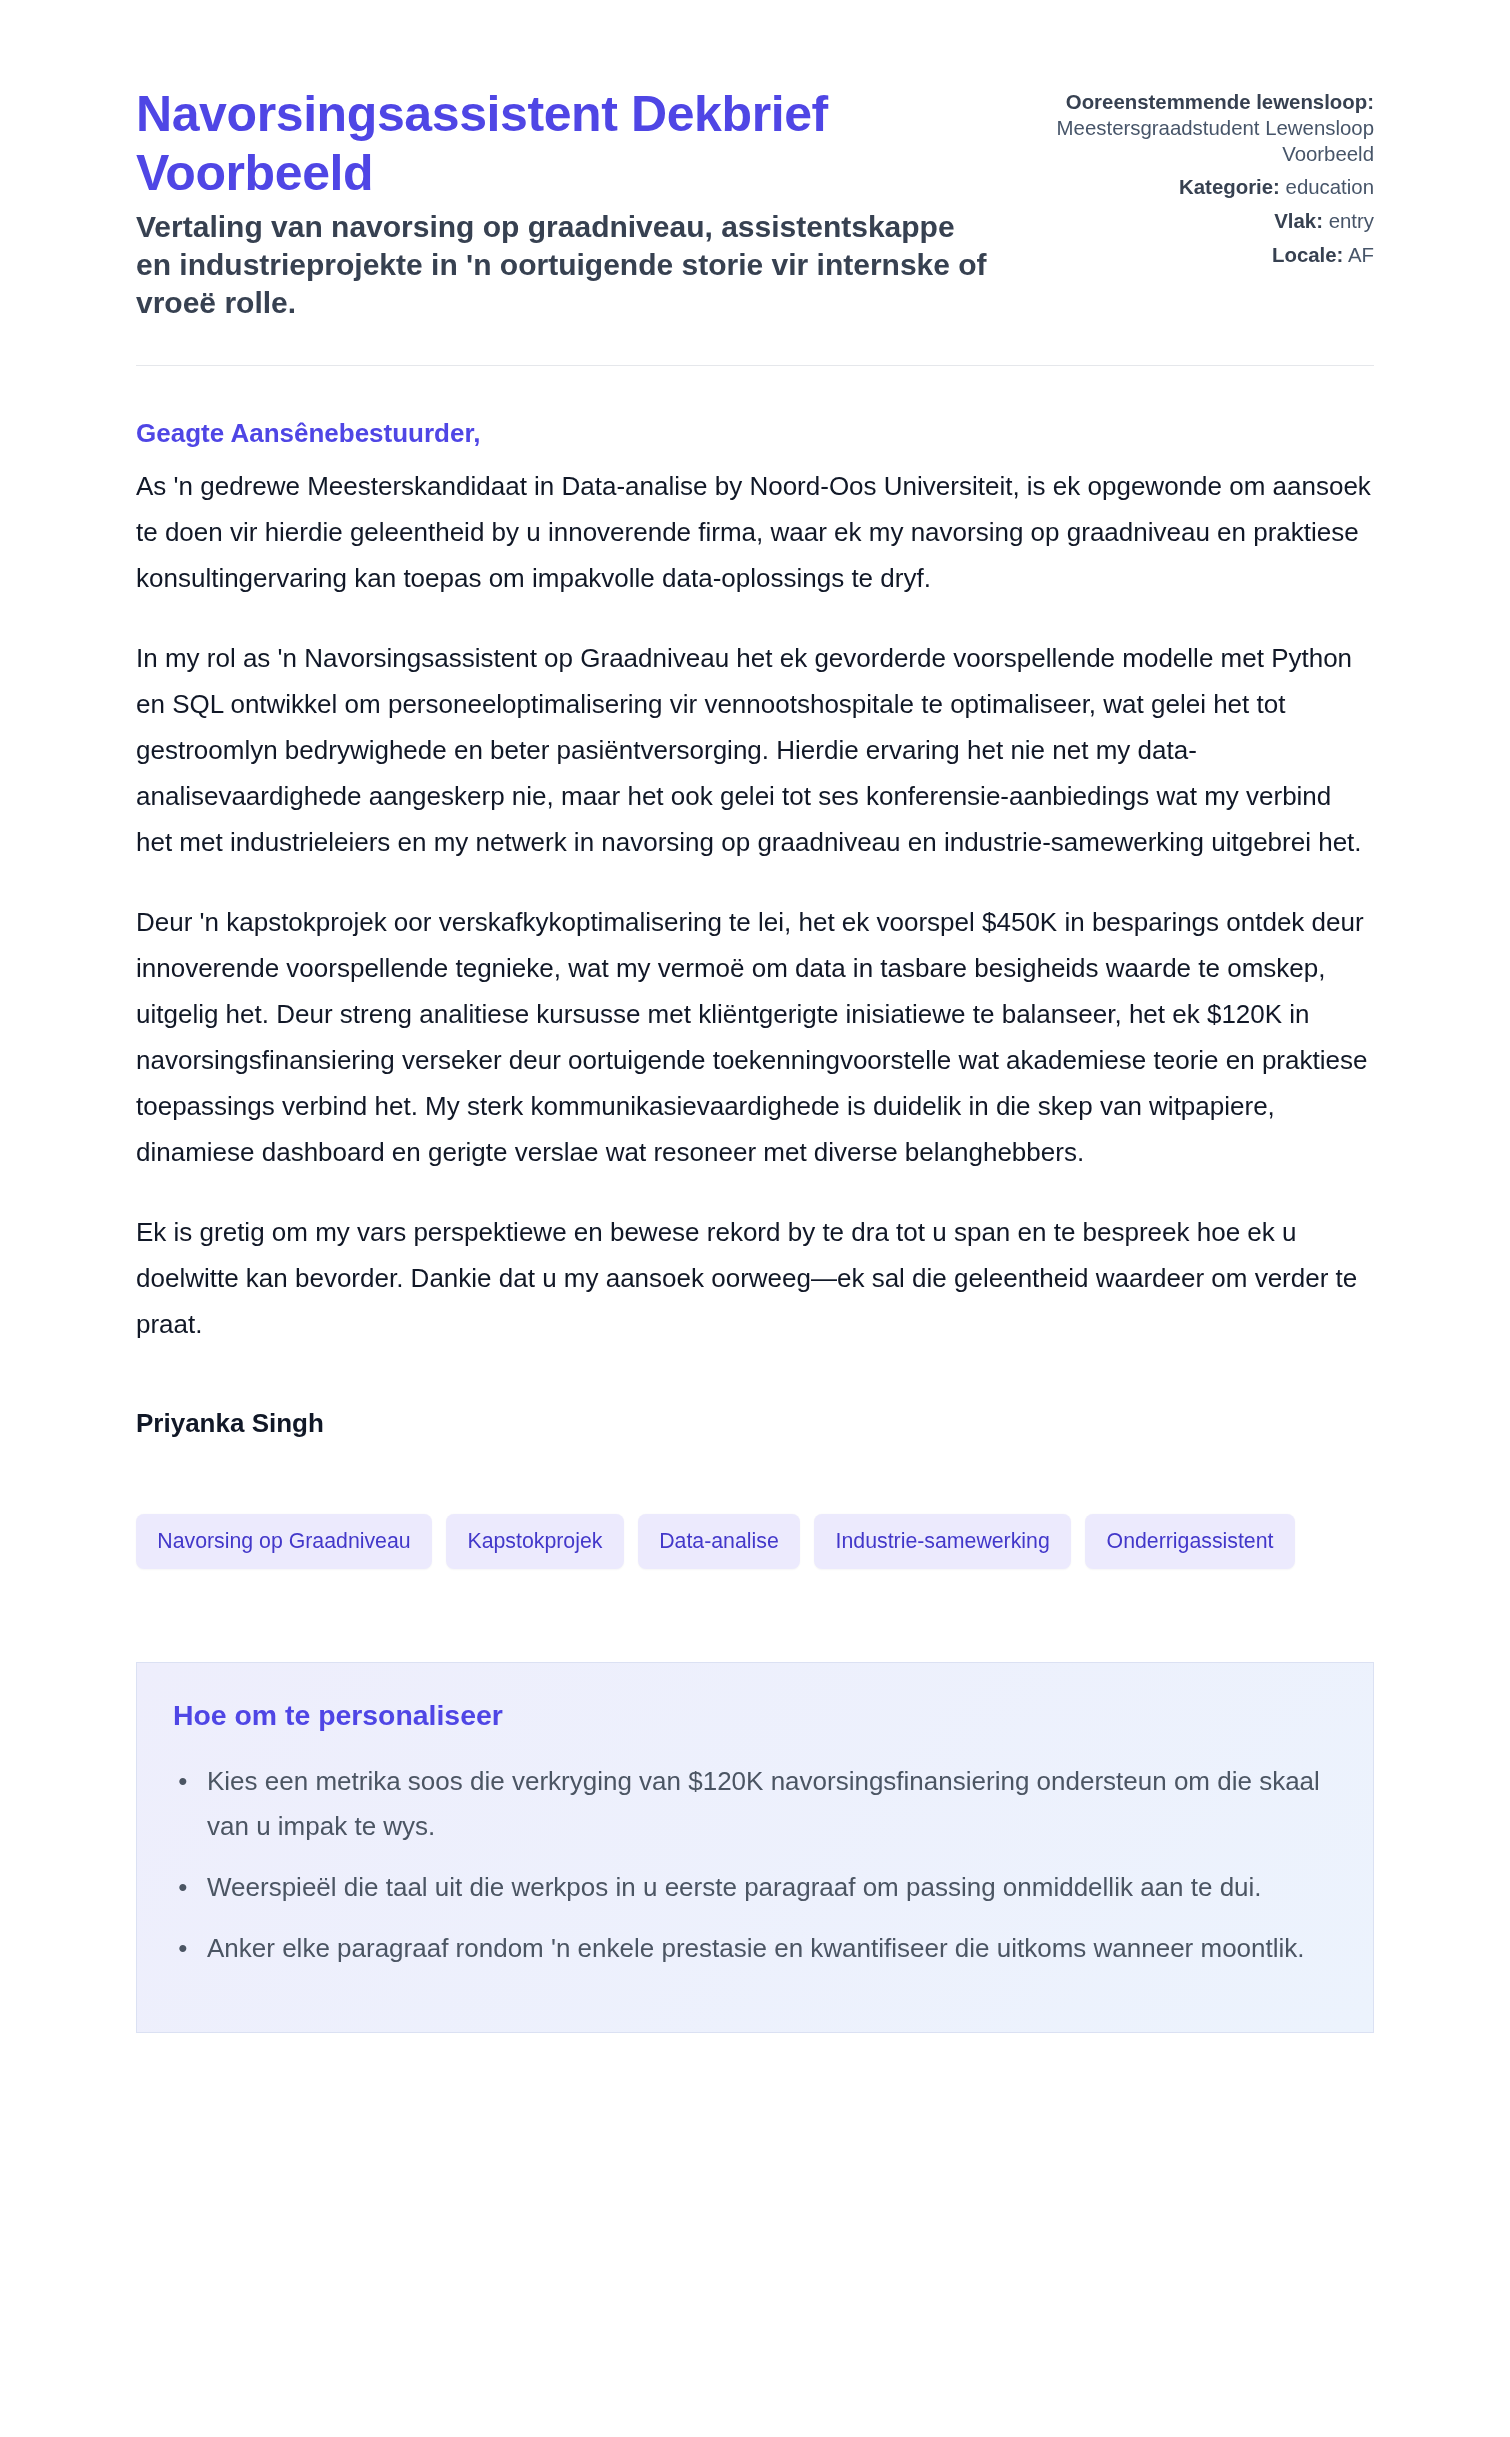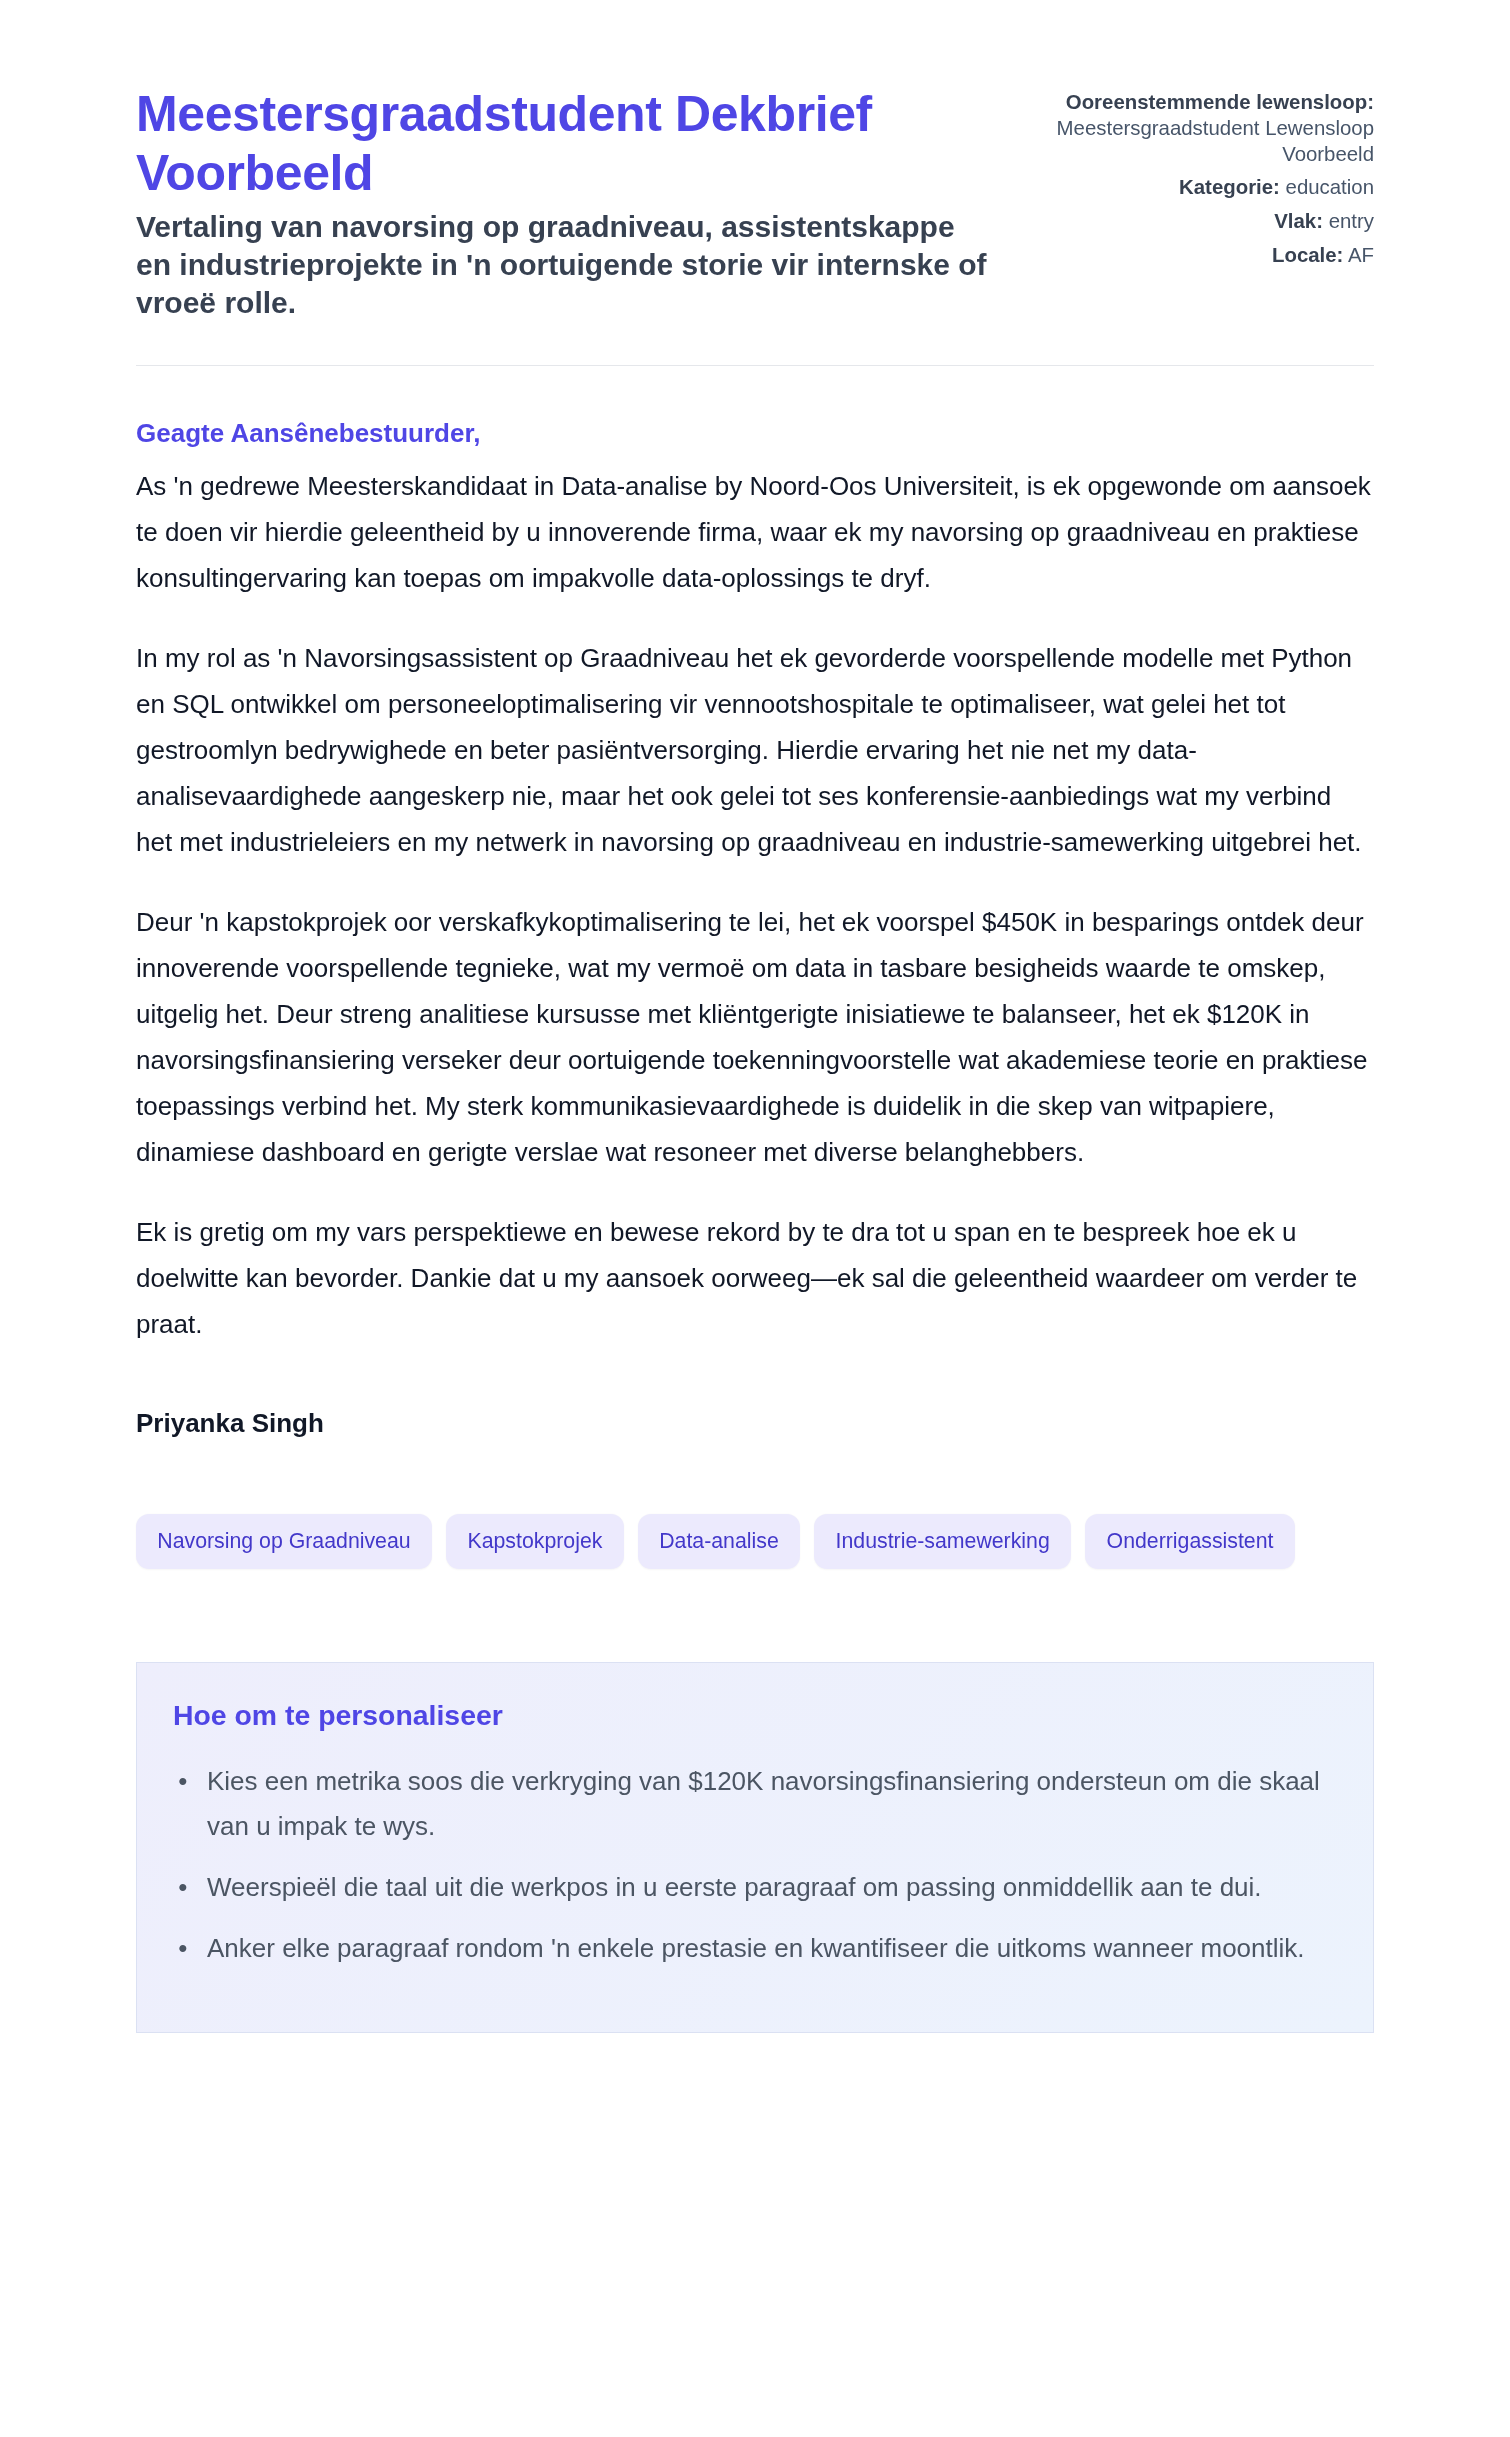--- a/index.html
+++ b/index.html
@@ -80,21 +80,21 @@
       display: flex;
       gap: 14.2px;
       flex-wrap: wrap;
     }
     .tag {
       background: #eceafd;
       color: #4338ca;
       font-size: 21.3px;
       padding: 16px 21.3px;
       line-height: 23px;
-      border-radius: 13px;
+      border-radius: 8px;
       box-shadow: 0 0.9px 1.8px rgba(0,0,0,0.04);
     }
 
     .tips {
       margin-top: 93px;
       border: 1.8px solid #dbe1f3;
       background: linear-gradient(135deg, #eeeefc 0%, #ecf3fd 100%);
       padding: 36px 36px 61px 36px;
     }
     .tips-title {
@@ -122,21 +122,21 @@
       color: #4b5563;
     }
   </style>
 </head>
 <body>
 
 <div class="page">
 
   <header class="header">
     <div class="header-left">
-      <h1 class="title">Meestersgraadstudent Dekbrief Voorbeeld</h1>
+      <h1 class="title">Navorsingsassistent Dekbrief Voorbeeld</h1>
       <p class="subtitle">Vertaling van navorsing op graadniveau, assistentskappe en industrieprojekte in 'n oortuigende storie vir internske of vroeë rolle.</p>
     </div>
     <div class="meta">
       <div class="row tight">
         <b>Ooreenstemmende lewensloop:</b>
         <span class="value-block">Meestersgraadstudent Lewensloop Voorbeeld</span>
       </div>
       <div class="row">
         <b>Kategorie:</b>
         <span>education</span>

